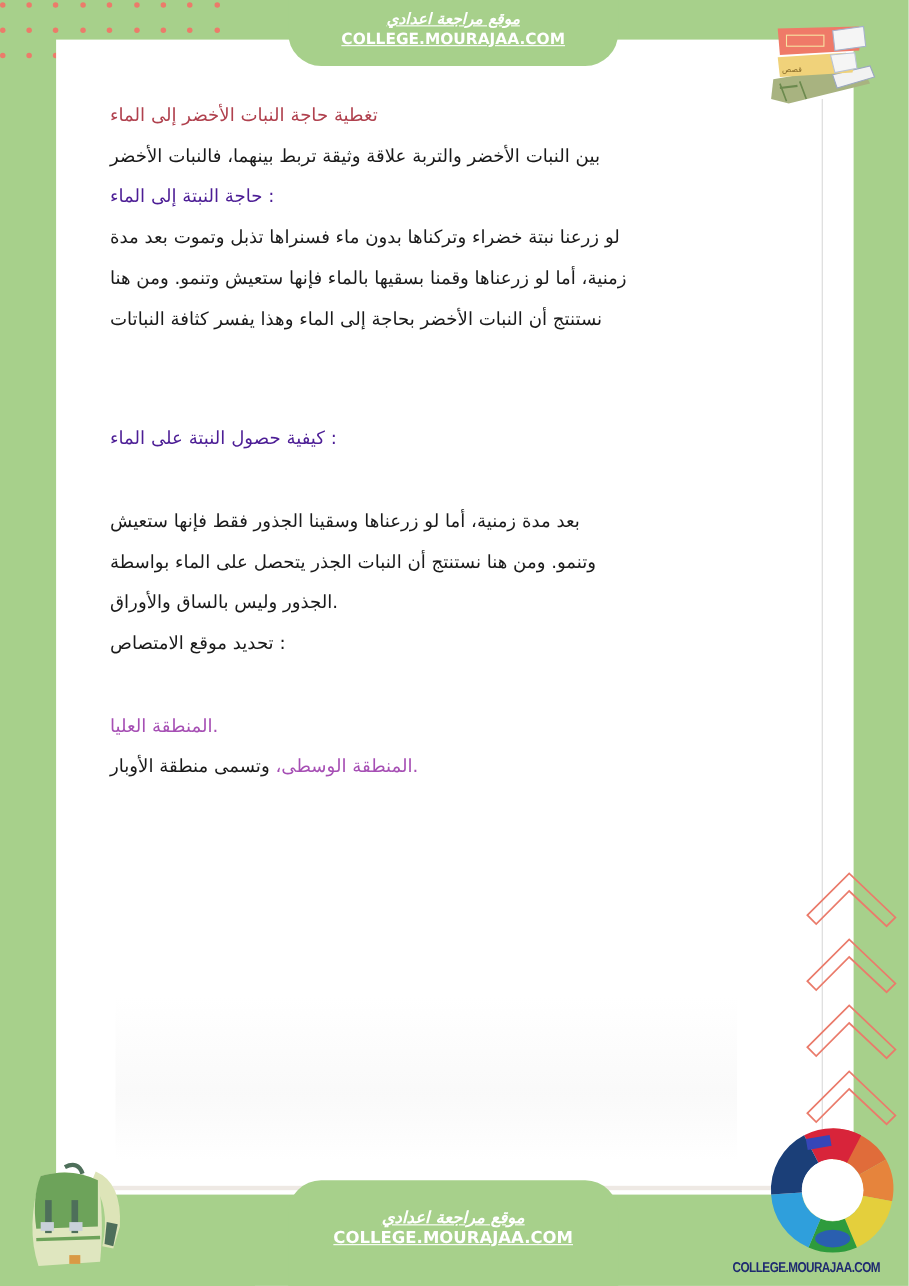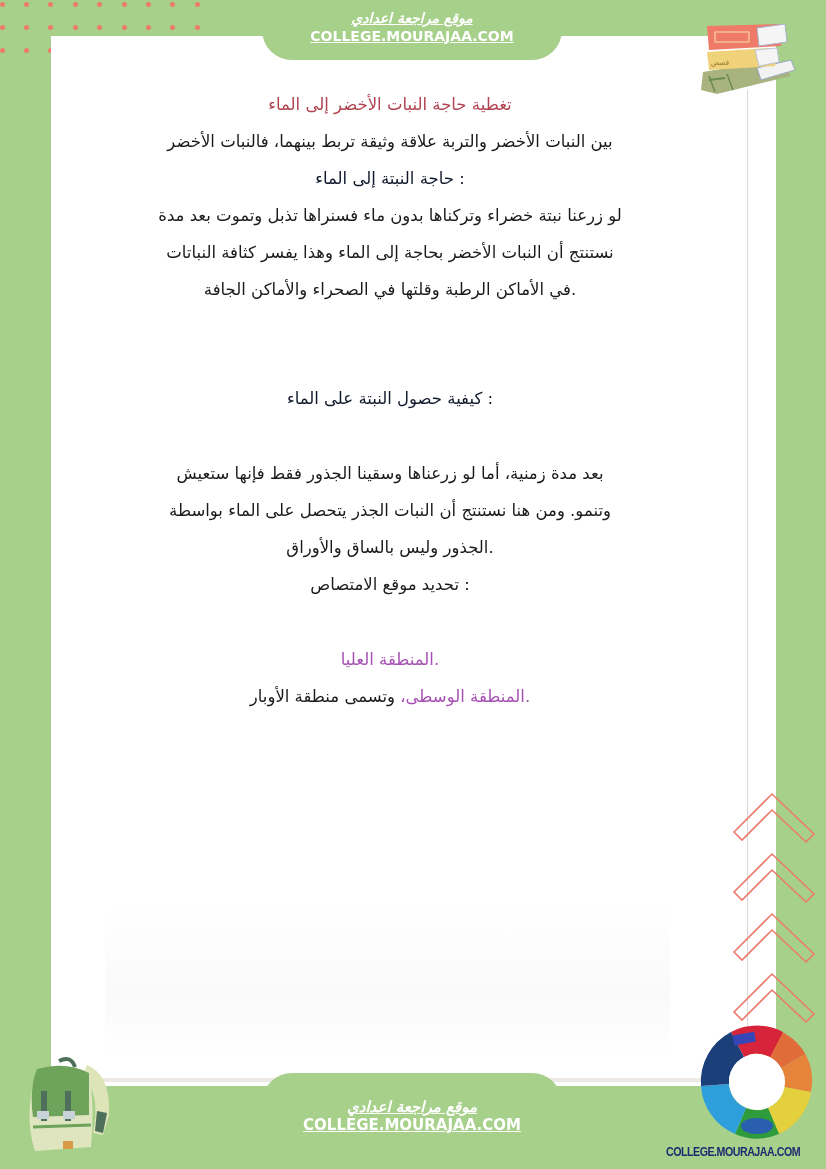--- a/index.html
+++ b/index.html
@@ -73,27 +73,27 @@
     text-align: center;
     color: #ffffff;
   }
   .footer-tab .tab-ar { margin-top: 25px; font-size: 15px; }
   .footer-tab .tab-en { font-size: 15px; }
   
   .content {
     position: absolute;
     left: 100px; top: 86px;
     width: 580px;
-    direction: rtl; text-align: center;
+    direction: rtl; text-align: left;
     font-family: "DejaVu Sans", sans-serif;
     font-size: 16.5px; color: #1a1a1a;
   }
   .line { height: 37px; line-height: 37px; white-space: nowrap; }
   .h-red { color: #b0414e; }
-  .h-blue { color: #0f172a; }
+  .h-blue { color: #4c1d95; }
   .purple { color: #a64fb4; }
   .gap-lg { height: 72px; }
   .gap-md { height: 38px; }
   
   .books { position: absolute; left: 695px; top: 10px; }
   .chevrons { position: absolute; left: 732px; top: 790px; }
   .backpack { position: absolute; left: 15px; top: 1055px; }
   .logo { position: absolute; left: 695px; top: 1020px; }
   .logo-text {
     position: absolute; left: 666px; top: 1144px;
@@ -165,22 +165,22 @@
     <path d="M62 18 L90 14 L92 32 L64 36 Z" fill="#f5f5f5" stroke="#a6b2cc" stroke-width="1"></path>
     <rect x="20" y="22" width="34" height="10" fill="none" stroke="#f8e3a2" stroke-width="1"></rect>
   </g>
 </svg>
 
 <div class="content">
   <div class="line h-red">تغطية حاجة النبات الأخضر إلى الماء</div>
   <div class="line">بين النبات الأخضر والتربة علاقة وثيقة تربط بينهما، فالنبات الأخضر</div>
   <div class="line h-blue">: حاجة النبتة إلى الماء</div>
   <div class="line">لو زرعنا نبتة خضراء وتركناها بدون ماء فسنراها تذبل وتموت بعد مدة</div>
+  <div class="line">زمنية، أما لو زرعناها وقمنا بسقيها بالماء فإنها ستعيش وتنمو. ومن هنا</div>
   <div class="line">نستنتج أن النبات الأخضر بحاجة إلى الماء وهذا يفسر كثافة النباتات</div>
-  <div class="line">.في الأماكن الرطبة وقلتها في الصحراء والأماكن الجافة</div>
   <div class="gap-lg"></div>
   <div class="line h-blue">: كيفية حصول النبتة على الماء</div>
   <div class="gap-md"></div>
   <div class="line">بعد مدة زمنية، أما لو زرعناها وسقينا الجذور فقط فإنها ستعيش</div>
   <div class="line">وتنمو. ومن هنا نستنتج أن النبات الجذر يتحصل على الماء بواسطة</div>
   <div class="line">.الجذور وليس بالساق والأوراق</div>
   <div class="line">: تحديد موقع الامتصاص</div>
   <div class="gap-md"></div>
   <div class="line">
     <span class="purple">.المنطقة العليا</span>

